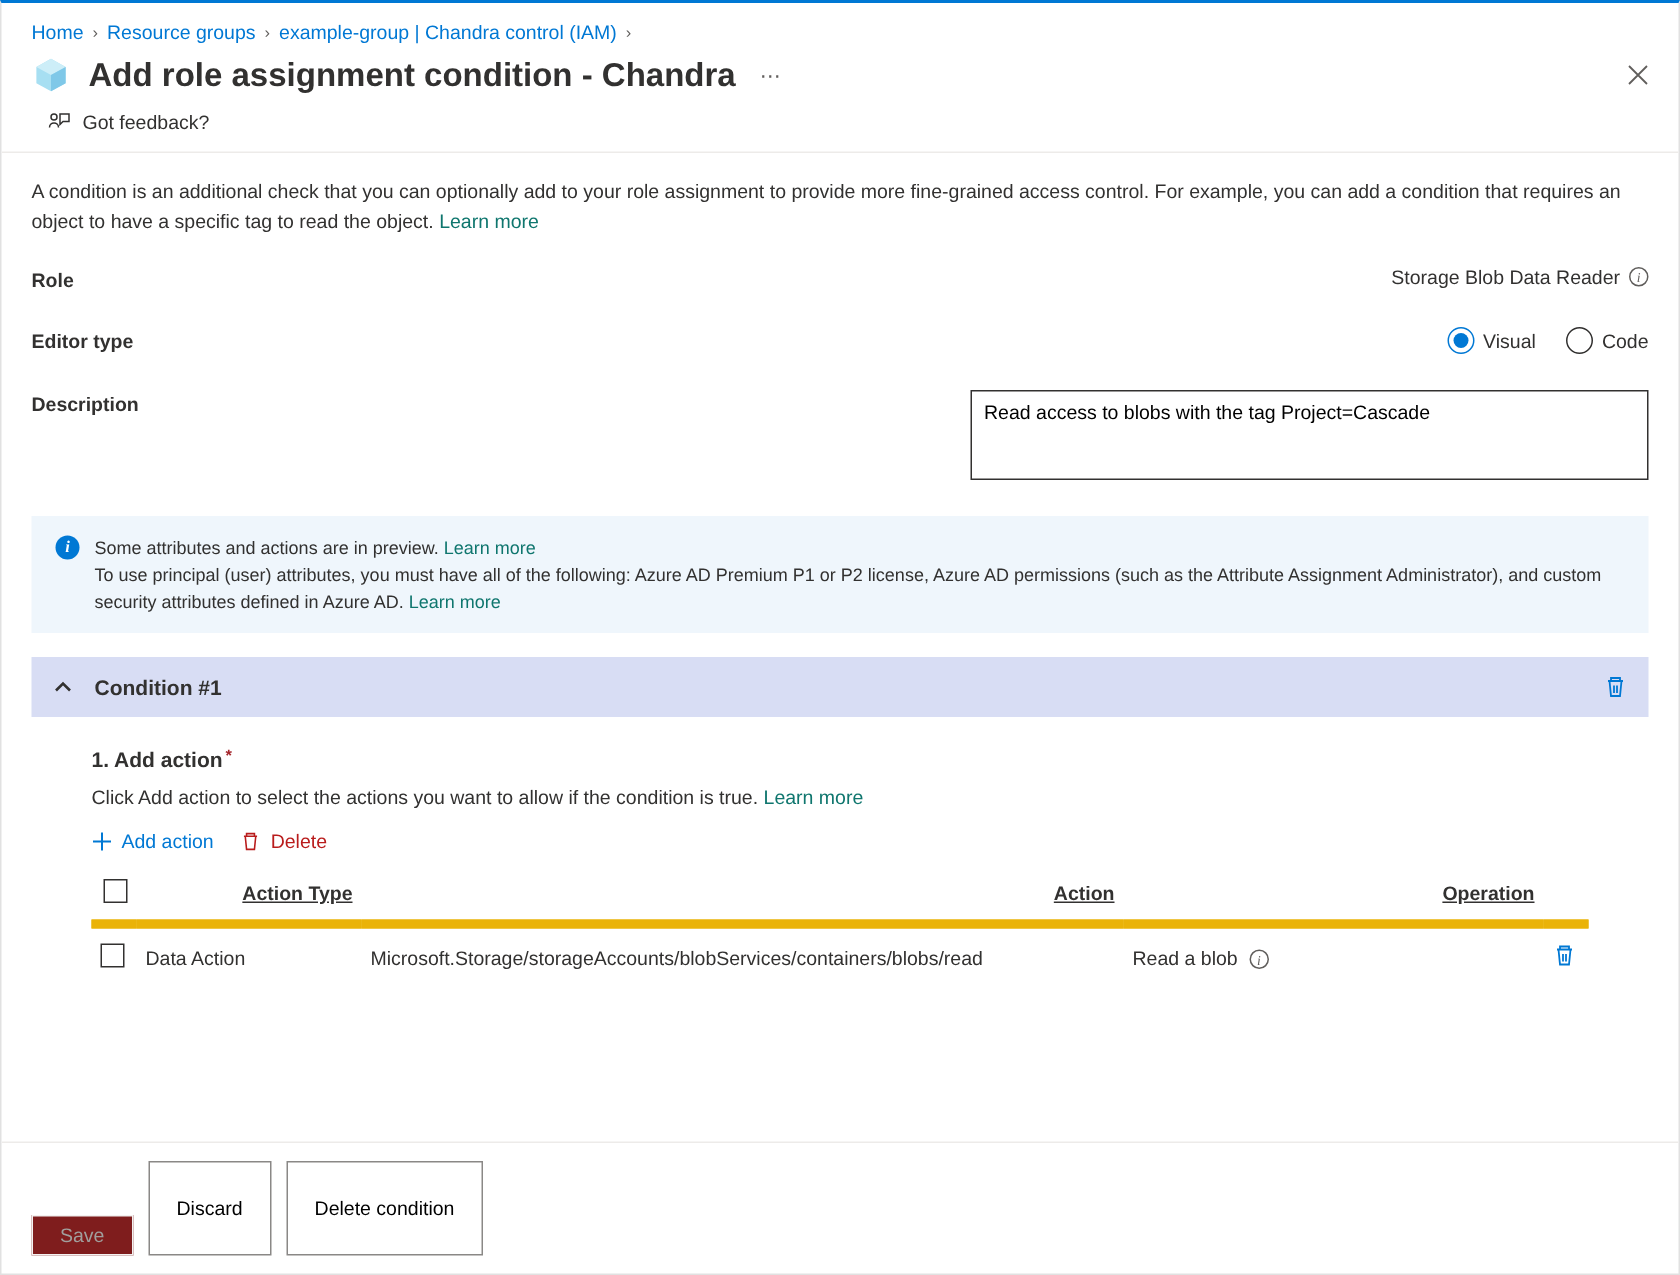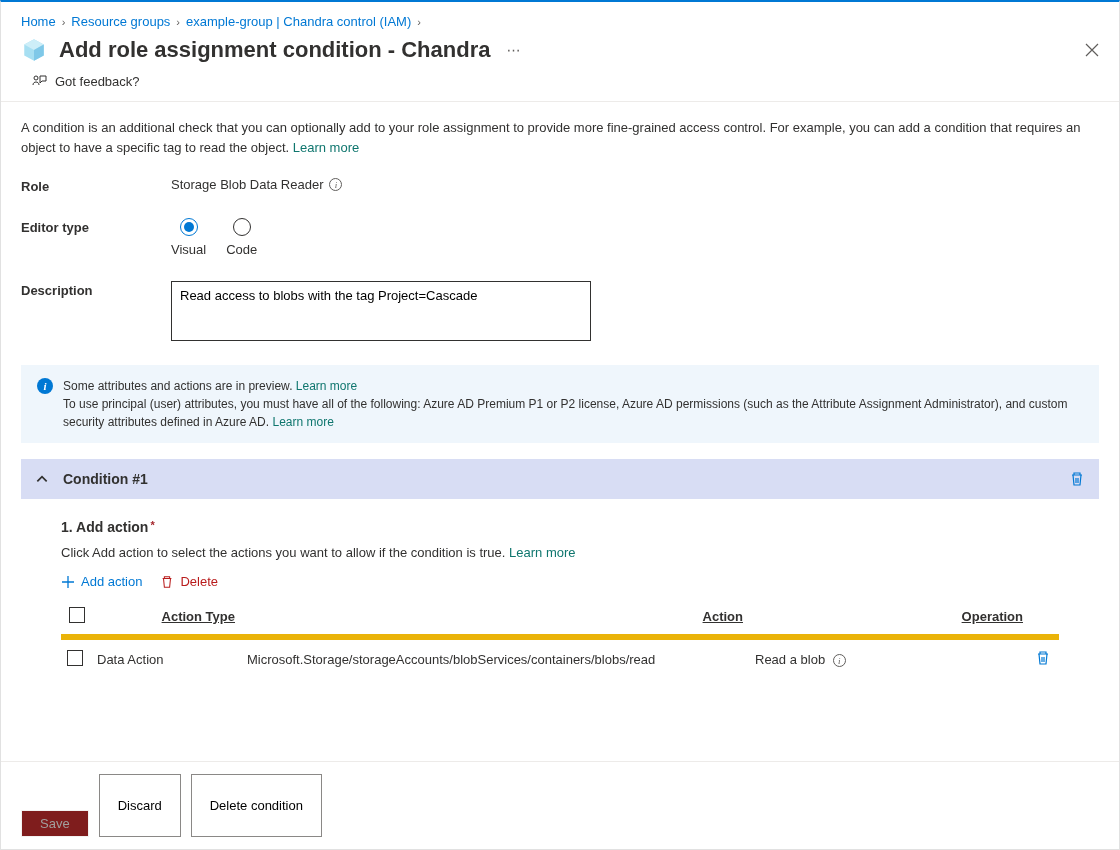--- a/index.html
+++ b/index.html
@@ -58,40 +58,40 @@
   .content-scroll {
     flex: 1;
     overflow-y: auto;
     padding: 16px 20px 20px 20px;
     position: relative;
   }
   .intro { font-size: 13px; color: #323130; line-height: 1.5; margin-bottom: 20px; }
   .intro a, .link { color: #0f766e; text-decoration: none; cursor: pointer; }
   .form-row { display: flex; align-items: flex-start; margin-bottom: 24px; }
   .form-row .label { width: 150px; font-weight: 600; font-size: 13px; padding-top: 2px; }
-  .form-row .value { flex: 1; display: flex; align-items: center; gap: 6px; font-size: 13px; }
+  .form-row .value { flex: 1; display: flex; align-items: center; gap: 6px; font-size: 13px; justify-content: flex-end; }
   .info-circ {
     display:inline-flex; width:13px; height:13px; border:1px solid #605e5c;
     border-radius:50%; align-items:center; justify-content:center;
     font-size:9px; color:#605e5c; font-style: italic; font-family: Georgia, serif;
   }
   .radio-group { display: flex; gap: 20px; align-items: center; }
   .radio {
-    display: inline-flex; align-items: center; gap: 6px; cursor: pointer; flex-direction: column;
+    display: inline-flex; align-items: center; gap: 6px; cursor: pointer;
   }
   .radio .dot {
     width: 18px; height: 18px; border-radius: 50%; border: 1px solid #323130;
     display: inline-flex; align-items: center; justify-content: center;
   }
   .radio.selected .dot { border-color: #0078d4; }
   .radio.selected .dot::after {
     content:""; width: 10px; height:10px; border-radius:50%; background:#0078d4;
   }
   textarea.desc {
-    width: 420px; height: 60px; padding: 6px 8px; font-family: inherit;
+    width: 452px; height: 60px; padding: 6px 8px; font-family: inherit;
     font-size: 13px; border: 1px solid #323130; resize: none;
   }
   .info-banner {
     background: #eff6fc;
     padding: 12px 16px;
     margin: 10px 0 16px 0;
     font-size: 12px;
     color: #323130;
     display: flex;
     gap: 10px;

